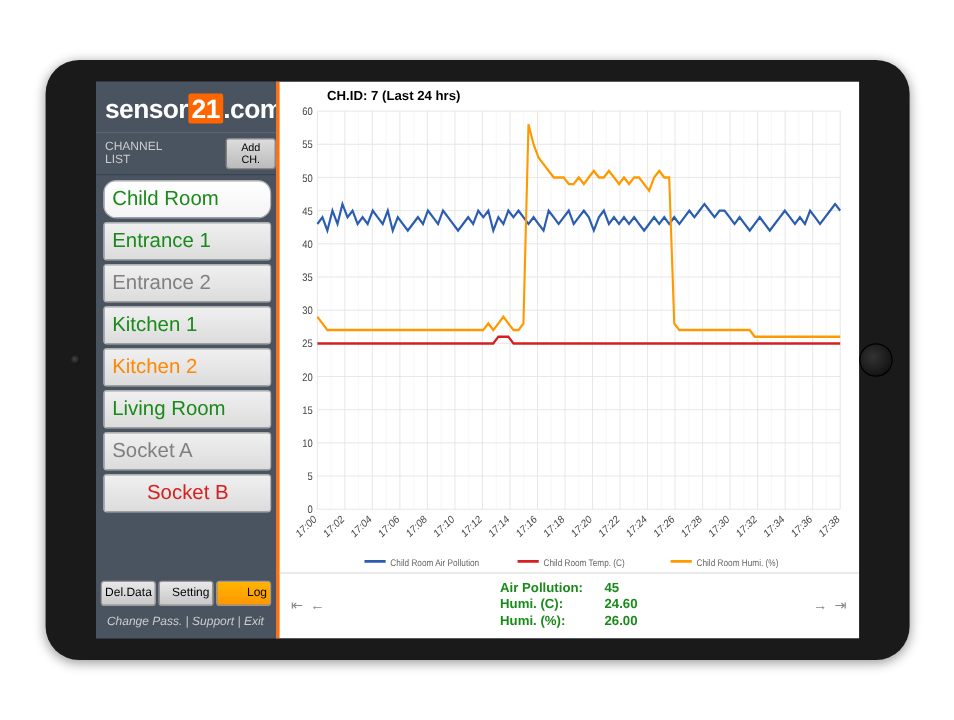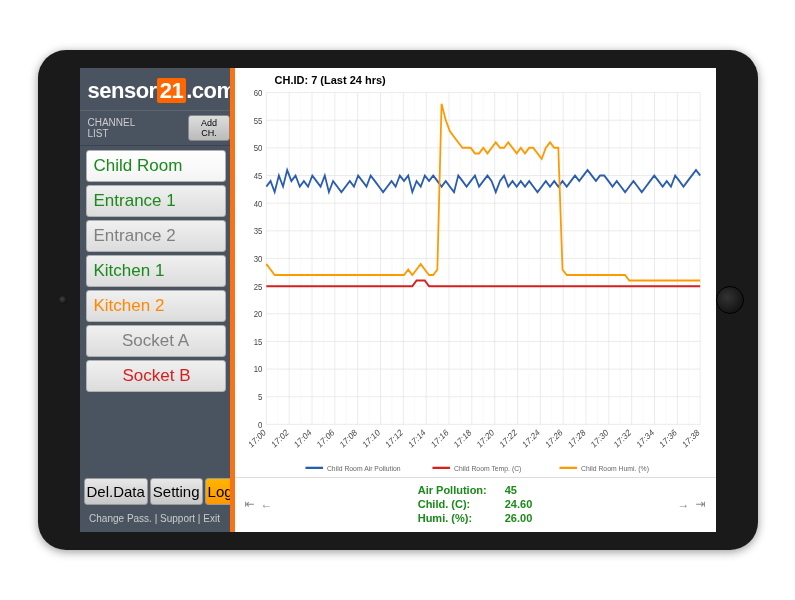--- a/index.html
+++ b/index.html
@@ -71,45 +71,47 @@
     background: linear-gradient(#f0f0f0,#dcdcdc);
     border: 1px solid #b0b0b0;
     border-radius: 3px;
     padding: 5px 7px;
     font-size: 17px;
     cursor: pointer;
     white-space: nowrap; overflow: hidden;
   }
   .channel-item.selected {
     background: linear-gradient(#fff,#f4f4f4);
+    border-radius: 11px;
   }
   .sidebar-btn-row {
     display: flex; gap: 2px; padding: 4px 4px;
   }
   .sidebar-btn {
     flex: 1;
     background: linear-gradient(#e8e8e8,#c8c8c8);
     border: 1px solid #999; border-radius: 3px;
-    font-size: 15px; padding: 4px 2px;
+    font-size: 10px; padding: 4px 2px;
     cursor: pointer;
     text-align: right;
   }
   .sidebar-btn.active {
     background: linear-gradient(#ffb400,#ff9800);
     color: #000;
   }
   .footer-links {
     color: #ccc; font-size: 10px; text-align: center;
     padding: 4px 0 8px;
+    font-style: italic;
   }
   .fl { cursor: pointer; }
   
   .main {
     flex: 1; background: #fff; display: flex; flex-direction: column;
-    border-left: 5px solid #f97316;
+    border-left: 3px solid #f97316;
     min-width: 0;
   }
   .chart-title {
     font-size: 11px; font-weight: bold;
     padding: 6px 0 2px 40px;
   }
   .chart-area {
     position: relative; flex: 1;
     margin: 0 8px 0 4px;
     min-height: 0;
@@ -157,21 +159,22 @@
       <div class="channel-header">
         <span>CHANNEL LIST</span>
         <button class="add-ch-btn">Add CH.</button>
       </div>
       <div class="channel-list" id="channel-list">
           <div class="channel-item selected" style="color: rgb(26, 138, 26);">Child Room</div>
           <div class="channel-item" style="color: rgb(26, 138, 26);">Entrance 1</div>
           <div class="channel-item" style="color: rgb(128, 128, 128);">Entrance 2</div>
           <div class="channel-item" style="color: rgb(26, 138, 26);">Kitchen 1</div>
           <div class="channel-item" style="color: rgb(255, 136, 0);">Kitchen 2</div>
-          <div class="channel-item" style="color: rgb(128, 128, 128); text-align: center;">Socket A</div>
+          <div class="channel-item" style="color: rgb(26, 138, 26);">Living Room</div>
+          <div class="channel-item" style="color: rgb(128, 128, 128);">Socket A</div>
           <div class="channel-item" style="color: rgb(214, 32, 32); padding-left: 36px;">Socket B</div>
         </div>
       <div class="sidebar-btn-row">
         <button class="sidebar-btn">Del.Data</button>
         <button class="sidebar-btn">Setting</button>
         <button class="sidebar-btn active">Log</button>
       </div>
       <div class="footer-links">
         <span class="fl">Change Pass.</span><span> | </span><span class="fl">Support</span><span> | </span><span class="fl">Exit</span>
       </div>
@@ -278,21 +281,21 @@
           </svg>
       </div>
       <div class="bottom-bar">
         <div class="nav-left">
           <span>⇤</span>
           <span>←</span>
         </div>
         <div class="readings">
           <span>Air Pollution:</span>
           <span class="val">45</span>
-          <span>Child. (C):</span>
+          <span>Humi. (C):</span>
           <span class="val">24.60</span>
           <span>Humi. (%):</span>
           <span class="val">26.00</span>
         </div>
         <div class="nav-right">
           <span>→</span>
           <span>⇥</span>
         </div>
       </div>
     </div>

